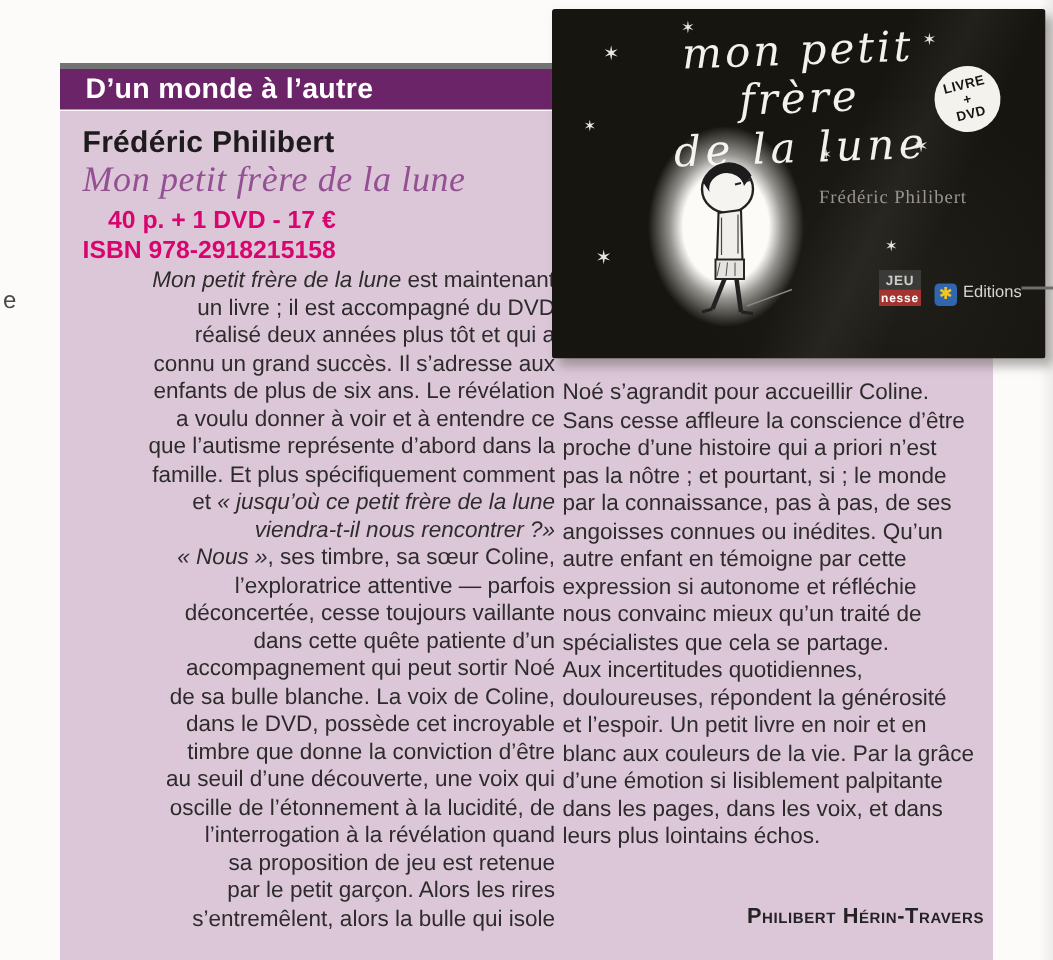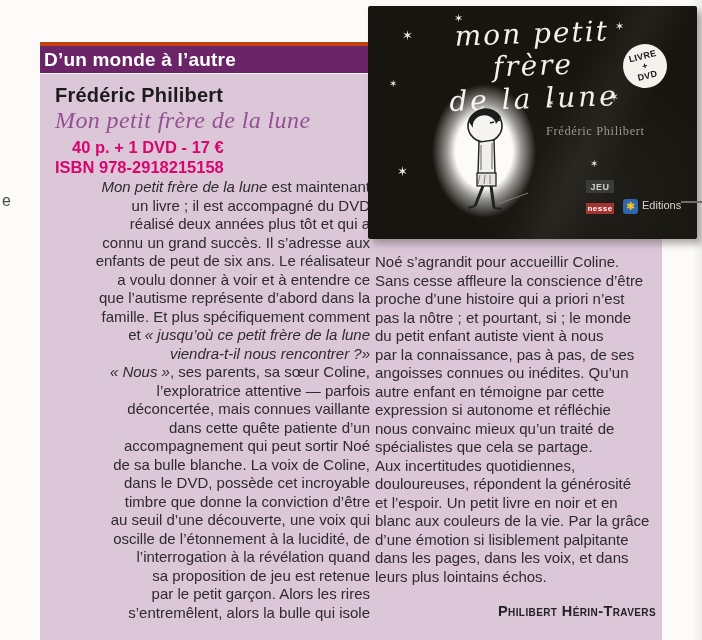--- a/index.html
+++ b/index.html
@@ -9,22 +9,22 @@
     font-family:"Liberation Sans",sans-serif;
   }
   
   .scan-edge{position:absolute;right:0;top:0;width:10px;height:640px;
     background:linear-gradient(to right,rgba(0,0,0,0),rgba(0,0,0,0.06));}
   .margin-letter{position:absolute;left:2px;top:192px;font-size:16px;color:#4a4a4a;}
 
   
   .banner{
     position:absolute;left:40px;top:42px;width:332px;height:31px;
-    background:#6b2468;border-top:4px solid #c2410c;box-sizing:border-box;
-    display:flex;align-items:center;padding-left:4px;
+    background:#6b2468;border-top:4px solid #737373;box-sizing:border-box;
+    display:flex;align-items:center;padding-left:17px;
   }
   .banner span{color:#ffffff;font-weight:bold;font-size:19px;letter-spacing:0.2px;}
 
   
   .panel{
     position:absolute;left:40px;top:74px;width:622px;height:566px;
     background:#dcc7d9;
   }
   .book-author{
     position:absolute;left:15px;top:10px;margin:0;
@@ -85,21 +85,21 @@
     background:radial-gradient(closest-side,#fcfbf8 55%,rgba(252,251,248,0.55) 72%,rgba(252,251,248,0) 100%);
   }
   .child-svg{position:absolute;left:70px;top:84px;}
   .cover-author{
     position:absolute;left:178px;top:118px;
     font-family:"Liberation Serif",serif;font-size:12.5px;color:#9a968f;letter-spacing:0.6px;
   }
   .logos{position:absolute;left:218px;top:174px;display:flex;align-items:flex-end;}
   .logo-jeu{display:flex;flex-direction:column;width:28px;}
   .logo-jeu .jeu-top{background:#3a3a38;color:#cfcdc8;font-size:9px;font-weight:bold;text-align:center;padding:2px 0 1px;letter-spacing:0.5px;}
-  .logo-jeu .jeu-bottom{background:#a53430;color:#ffffff;font-size:8px;font-weight:bold;text-align:center;padding:1px 0;letter-spacing:0.5px;margin-top:10px;}
+  .logo-jeu .jeu-bottom{background:#a53430;color:#ffffff;font-size:8px;font-weight:bold;text-align:center;padding:1px 0;letter-spacing:0.5px;}
   .logo-ed{margin-left:9px;display:flex;align-items:flex-start;}
   .ed-icon{
     width:15px;height:15px;border-radius:3px;background:#2f66ae;color:#f4c51d;
     font-size:11px;line-height:15px;text-align:center;display:inline-block;
   }
   .ed-txt{margin-left:4px;display:flex;flex-direction:row;}
   .ed-name{color:#d9d6cf;font-size:11px;line-height:12px;}
   .ed-sub{width:32px;height:2px;background:#6f6d68;margin-top:2px;}
 </style>
 </head>
@@ -119,47 +119,46 @@
     <h2 class="book-author">Frédéric Philibert</h2>
     <h3 class="book-title">Mon petit frère de la lune</h3>
     <div class="price-line">40 p. + 1 DVD - 17 €</div>
     <div class="isbn-line">ISBN 978-2918215158</div>
 
     <div class="col col-left" id="left-col">
         <div class="tline"><span class="it">Mon petit frère de la lune</span><span> est maintenant</span></div>
         <div class="tline"><span>un livre ; il est accompagné du DVD</span></div>
         <div class="tline"><span>réalisé deux années plus tôt et qui a</span></div>
         <div class="tline"><span>connu un grand succès. Il s’adresse aux</span></div>
-        <div class="tline"><span>enfants de peut de six ans. Le réalisateur</span></div>
+        <div class="tline"><span>enfants de plus de six ans. Le révélation</span></div>
         <div class="tline"><span>a voulu donner à voir et à entendre ce</span></div>
         <div class="tline"><span>que l’autisme représente d’abord dans la</span></div>
         <div class="tline"><span>famille. Et plus spécifiquement comment</span></div>
         <div class="tline"><span>et </span><span class="it">« jusqu’où ce petit frère de la lune</span></div>
         <div class="tline"><span class="it">viendra-t-il nous rencontrer ?»</span></div>
-        <div class="tline"><span class="it">« Nous »</span><span>, ses parents, sa sœur Coline,</span></div>
+        <div class="tline"><span class="it">« Nous »</span><span>, ses timbre, sa sœur Coline,</span></div>
         <div class="tline"><span>l’exploratrice attentive — parfois</span></div>
-        <div class="tline"><span>déconcertée, mais connues vaillante</span></div>
+        <div class="tline"><span>déconcertée, cesse toujours vaillante</span></div>
         <div class="tline"><span>dans cette quête patiente d’un</span></div>
         <div class="tline"><span>accompagnement qui peut sortir Noé</span></div>
         <div class="tline"><span>de sa bulle blanche. La voix de Coline,</span></div>
         <div class="tline"><span>dans le DVD, possède cet incroyable</span></div>
         <div class="tline"><span>timbre que donne la conviction d’être</span></div>
         <div class="tline"><span>au seuil d’une découverte, une voix qui</span></div>
         <div class="tline"><span>oscille de l’étonnement à la lucidité, de</span></div>
         <div class="tline"><span>l’interrogation à la révélation quand</span></div>
         <div class="tline"><span>sa proposition de jeu est retenue</span></div>
         <div class="tline"><span>par le petit garçon. Alors les rires</span></div>
         <div class="tline"><span>s’entremêlent, alors la bulle qui isole</span></div>
       </div>
     <div class="col col-right" id="right-col">
         <div class="tline"><span>Noé s’agrandit pour accueillir Coline.</span></div>
         <div class="tline"><span>Sans cesse affleure la conscience d’être</span></div>
         <div class="tline"><span>proche d’une histoire qui a priori n’est</span></div>
         <div class="tline"><span>pas la nôtre ; et pourtant, si ; le monde</span></div>
-        <div class="tline"><span>du petit enfant autiste vient à nous</span></div>
         <div class="tline"><span>par la connaissance, pas à pas, de ses</span></div>
         <div class="tline"><span>angoisses connues ou inédites. Qu’un</span></div>
         <div class="tline"><span>autre enfant en témoigne par cette</span></div>
         <div class="tline"><span>expression si autonome et réfléchie</span></div>
         <div class="tline"><span>nous convainc mieux qu’un traité de</span></div>
         <div class="tline"><span>spécialistes que cela se partage.</span></div>
         <div class="tline"><span>Aux incertitudes quotidiennes,</span></div>
         <div class="tline"><span>douloureuses, répondent la générosité</span></div>
         <div class="tline"><span>et l’espoir. Un petit livre en noir et en</span></div>
         <div class="tline"><span>blanc aux couleurs de la vie. Par la grâce</span></div>

